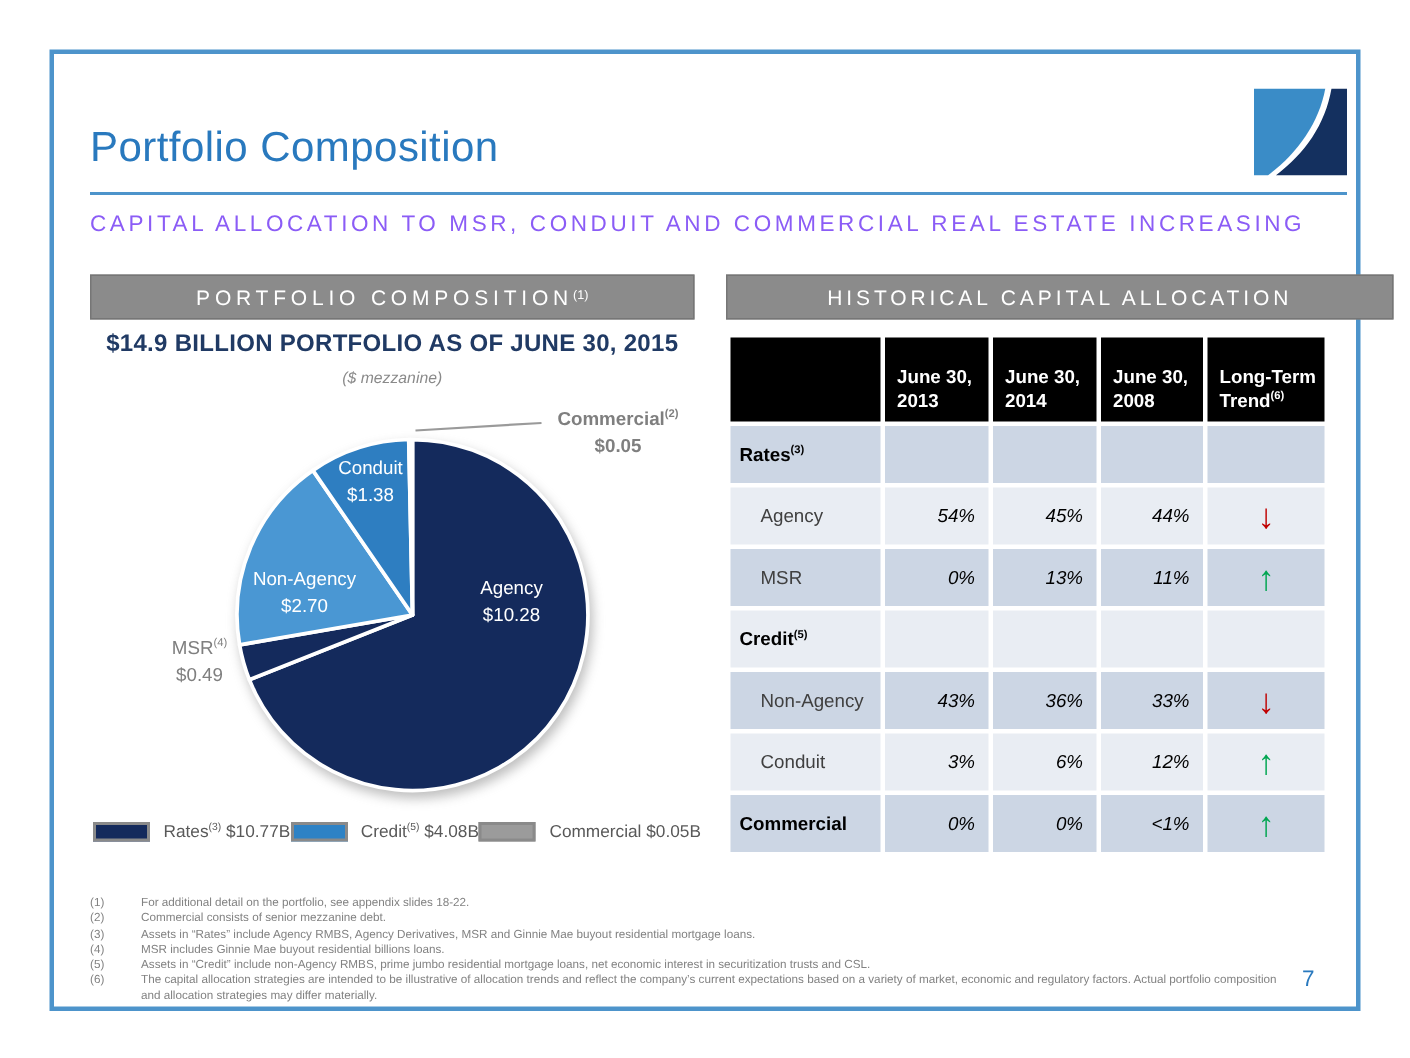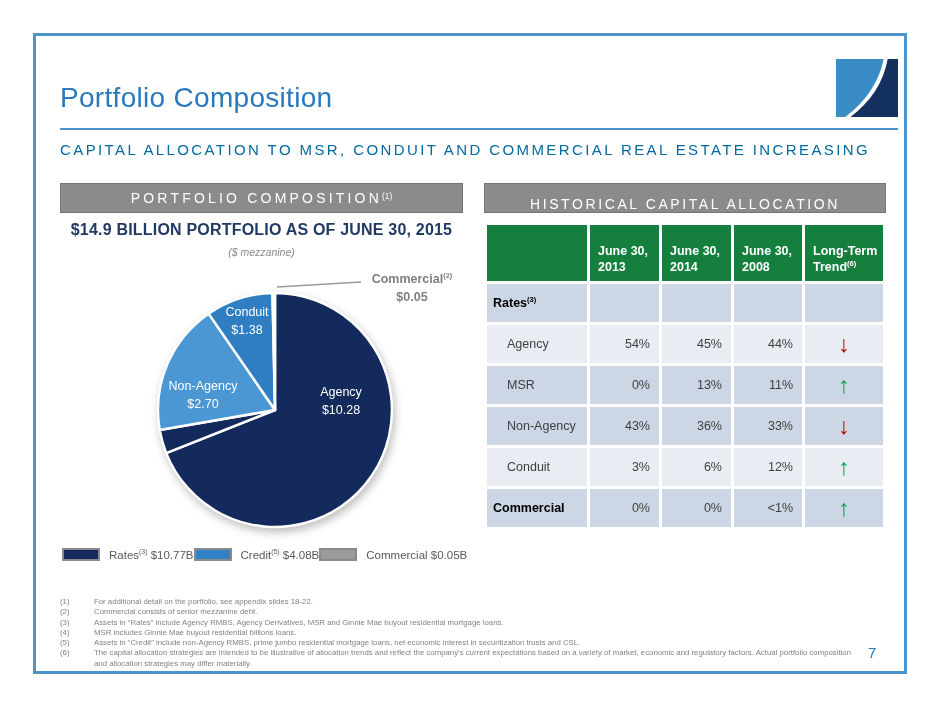--- a/index.html
+++ b/index.html
@@ -6,54 +6,54 @@
   html,body{width:940px;height:705px;}
   body{position:relative;background:#fff;font-family:"Liberation Sans",sans-serif;overflow:hidden;}
   sup{font-size:0.6em;vertical-align:super;letter-spacing:0;}
 
   .border-frame{position:absolute;left:33px;top:33px;width:874px;height:641px;border:3px solid #4D94CB;}
 
   .logo{position:absolute;left:836px;top:59px;width:62px;height:58px;}
 
   .title{position:absolute;left:60px;top:82px;font-size:28px;color:#2979BE;font-weight:400;letter-spacing:0.3px;}
   .rule{position:absolute;left:60px;top:128px;width:838px;height:2px;background:#4D94CB;}
-  .subtitle{position:absolute;left:60px;top:141px;font-size:15px;color:#0369a1;letter-spacing:2.4px;font-weight:500;}
+  .subtitle{position:absolute;left:60px;top:141px;font-size:15px;color:#8b5cf6;letter-spacing:2.4px;font-weight:500;}
 
   .panel-header{position:absolute;top:183px;height:30px;background:#8B8B8B;border:1px solid #767676;
     color:#fff;display:flex;align-items:center;justify-content:center;font-size:14px;letter-spacing:3.2px;}
   .panel-header.left{left:60px;width:403px;}
-  .panel-header.right{left:484px;width:402px;letter-spacing:2.6px;align-items:flex-end;}
+  .panel-header.right{left:484px;width:445px;letter-spacing:2.6px;}
   .panel-header sup{margin-top:-5px;}
 
   .pie-title{position:absolute;left:60px;top:221px;width:403px;text-align:center;font-weight:bold;font-size:16px;color:#203A64;letter-spacing:0.2px;}
   .pie-units{position:absolute;left:60px;top:246px;width:403px;text-align:center;font-style:italic;font-size:10.5px;color:#8a8a8a;}
 
   #pie-svg{position:absolute;left:115px;top:265px;width:330px;height:280px;overflow:visible;}
   .pie-g{filter:drop-shadow(2px 4px 4px rgba(110,110,110,.45));}
   .pie-g path{stroke:#fff;stroke-width:2.5;stroke-linejoin:round;}
 
   #pie-labels{position:absolute;left:0;top:0;width:940px;height:705px;pointer-events:none;}
   .pie-label{position:absolute;width:120px;text-align:center;font-size:12.5px;line-height:1.45;}
   .pl-white{color:#fff;font-weight:500;}
   .pl-gray{color:#7F7F7F;}
 
   .legend{position:absolute;left:62px;top:548px;width:400px;display:flex;justify-content:space-between;align-items:center;}
   .legend-item{display:flex;align-items:center;gap:9px;}
   .swatch{width:38px;height:13px;border:2px solid #8a8a8a;display:inline-block;}
   .legend-text{font-size:11.5px;color:#595959;white-space:nowrap;}
 
   #alloc-table{position:absolute;left:484px;top:222px;width:402px;border-collapse:separate;border-spacing:3px;table-layout:fixed;}
-  #alloc-table th{background:#15803d;color:#fff;height:56px;vertical-align:middle;text-align:left;
+  #alloc-table th{background:#000000;color:#fff;height:56px;vertical-align:middle;text-align:left;
     padding:12px 0 0 8px;font-size:12.5px;font-weight:bold;line-height:1.3;}
   #alloc-table td{height:38px;font-size:12.5px;vertical-align:middle;}
   .row-dark td{background:#CCD6E4;}
   .row-light td{background:#E9EDF3;}
   td.lbl{padding-left:20px;color:#404040;}
   td.lbl.cat{padding-left:6px;font-weight:bold;color:#000;}
-  td.val{text-align:right;padding-right:9px;color:#404040;}
+  td.val{text-align:right;padding-right:9px;color:#000000;font-style:italic;}
   td.trend{text-align:center;}
   .arrow{font-size:23px;font-weight:bold;line-height:1;}
 
   .footnotes{position:absolute;left:60px;top:597px;width:802px;font-size:7.8px;color:#828282;line-height:1.32;}
   .fn-row{display:flex;}
   .fn-num{width:34px;flex:none;}
   .fn-text{flex:1;}
 
   .page-number{position:absolute;left:868px;top:644px;font-size:15px;color:#2979BE;}
 </style>
@@ -92,20 +92,24 @@
       <path d="M160,145 L93.6,48.6 A117,117 0 0 1 157.5,28.0 Z" fill="#2E7EC1"></path>
       <path d="M160,145 L157.5,28.0 A117,117 0 0 1 160.0,28.0 Z" fill="#9B9B9B"></path>
     </g>
     <line x1="162" y1="22" x2="246" y2="17" stroke="#9a9a9a" stroke-width="1.5"></line>
   </svg>
 <div id="pie-labels">
     <div class="pie-label pl-white" style="left: 281px; top: 383px;">
       <div>Agency</div>
       <div>$10.28</div>
     </div>
+    <div class="pie-label pl-gray" style="left: 73px; top: 423px;">
+      <div>MSR<sup>(4)</sup></div>
+      <div>$0.49</div>
+    </div>
     <div class="pie-label pl-white" style="left: 143px; top: 377px;">
       <div>Non-Agency</div>
       <div>$2.70</div>
     </div>
     <div class="pie-label pl-white" style="left: 187px; top: 303px;">
       <div>Conduit</div>
       <div>$1.38</div>
     </div>
     <div class="pie-label pl-gray" style="left: 352px; top: 270px; font-weight: bold;">
       <div>Commercial<sup>(2)</sup></div>
@@ -173,20 +177,27 @@
         <td class="val">44%</td>
         <td class="trend"><span class="arrow" style="color: rgb(192, 0, 0);">↓</span></td>
       </tr>
       <tr class="row-dark">
         <td class="lbl">MSR</td>
         <td class="val">0%</td>
         <td class="val">13%</td>
         <td class="val">11%</td>
         <td class="trend"><span class="arrow" style="color: rgb(0, 166, 81);">↑</span></td>
       </tr>
+      <tr class="row-light">
+        <td class="lbl cat">Credit<sup>(5)</sup></td>
+        <td class="val"></td>
+        <td class="val"></td>
+        <td class="val"></td>
+        <td class="trend"></td>
+      </tr>
       <tr class="row-dark">
         <td class="lbl">Non-Agency</td>
         <td class="val">43%</td>
         <td class="val">36%</td>
         <td class="val">33%</td>
         <td class="trend"><span class="arrow" style="color: rgb(192, 0, 0);">↓</span></td>
       </tr>
       <tr class="row-light">
         <td class="lbl">Conduit</td>
         <td class="val">3%</td>

